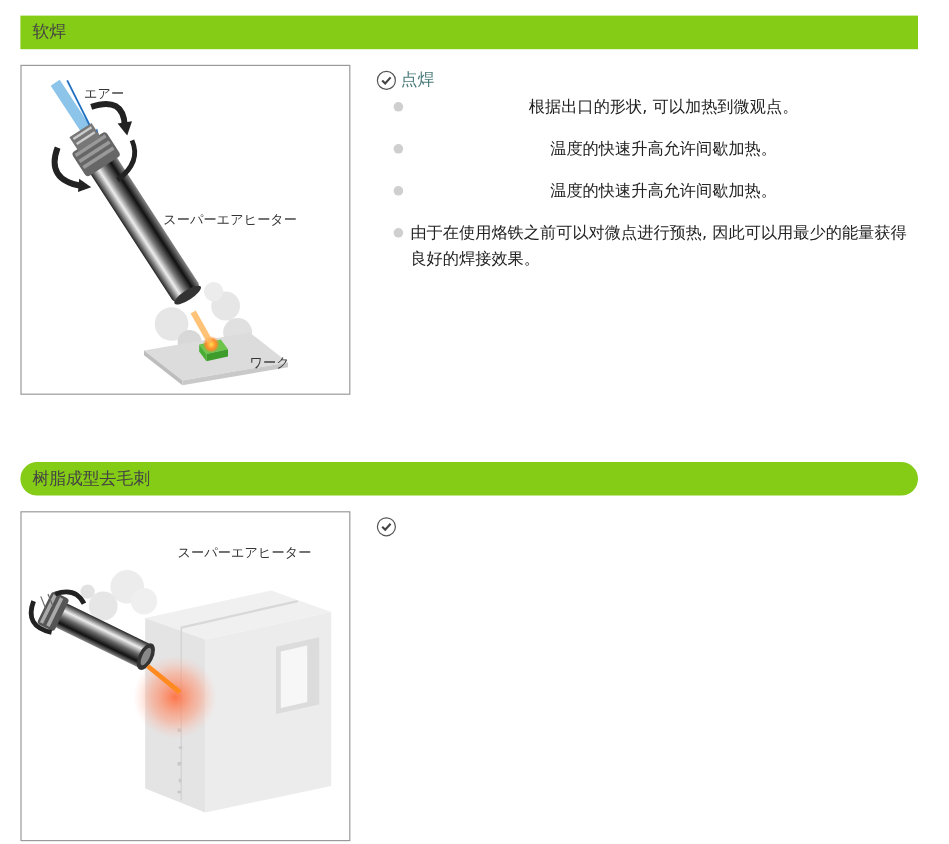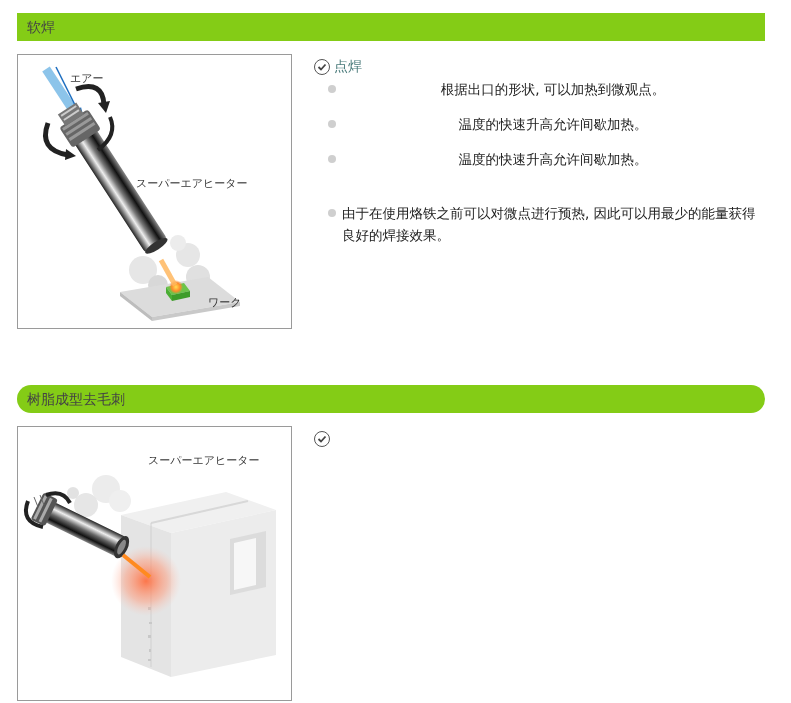--- a/index.html
+++ b/index.html
@@ -108,21 +108,21 @@
           <polyline points="1.5,5 4,7.5 8.5,2.5" fill="none" stroke="#444" stroke-width="1.8"></polyline>
         </svg>
     </span>
     <span>点焊</span>
   </div>
   <ul class="bullets" style="margin-top:0;text-align:center;">
     <li>根据出口的形状, 可以加热到微观点。</li>
     <li>温度的快速升高允许间歇加热。</li>
     <li>温度的快速升高允许间歇加热。</li>
   </ul>
-  <ul class="bullets" style="margin-top:32px;">
+  <ul class="bullets" style="margin-top:13px;">
     <li>由于在使用烙铁之前可以对微点进行预热, 因此可以用最少的能量获得良好的焊接效果。</li>
   </ul>
 </div>
 
 <div class="section-header" style="top:385px;border-radius:14px;">树脂成型去毛刺</div>
 
 <div class="figure" style="top:426px; height:275px;">
   <svg width="275" height="275" viewBox="0 0 275 275">
     <defs>
       <linearGradient id="tube2" x1="0" y1="0" x2="0" y2="1">

